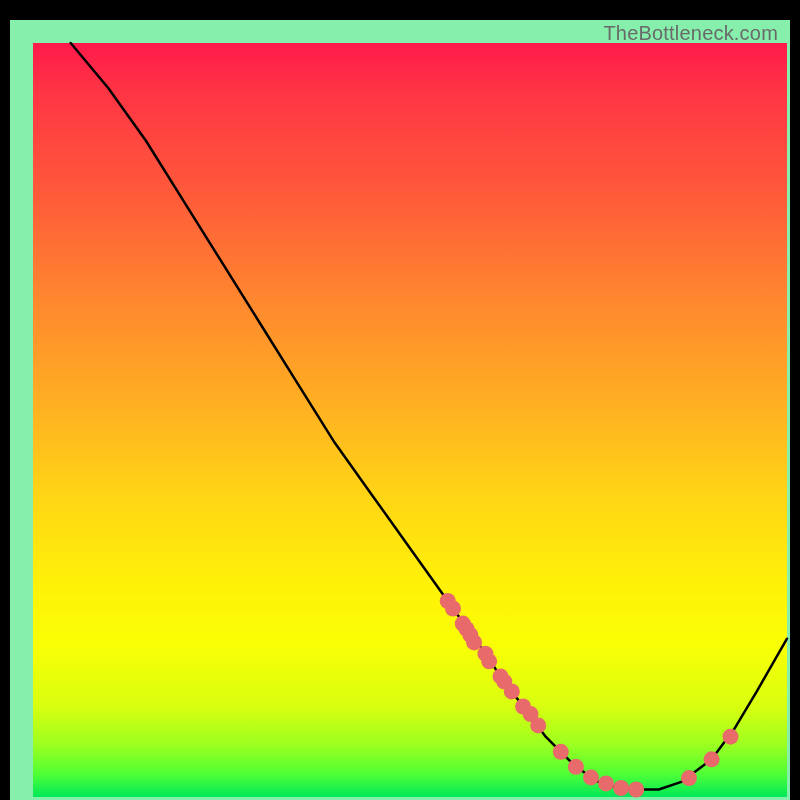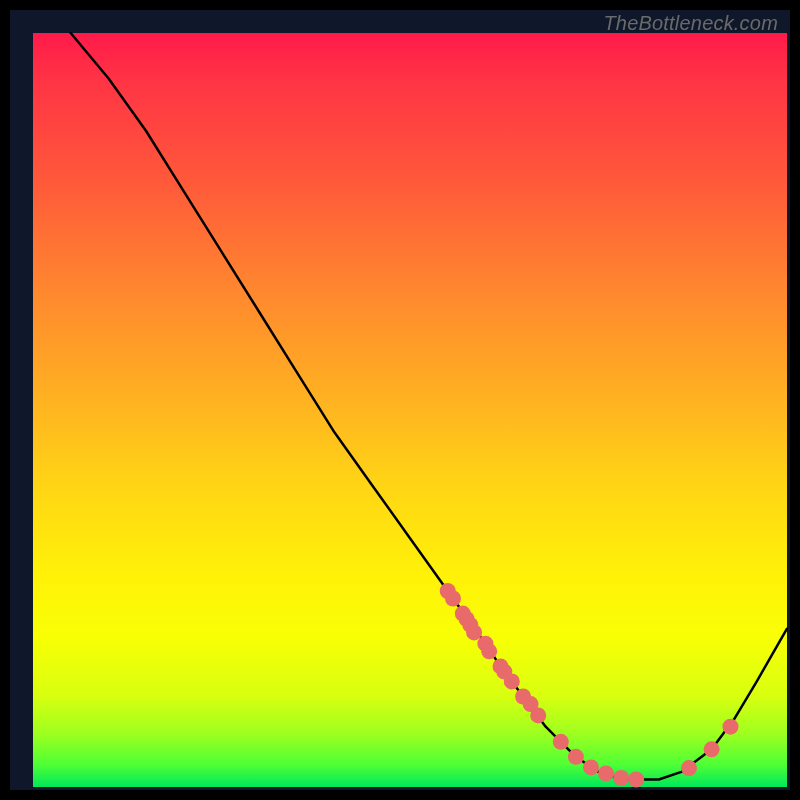--- a/index.html
+++ b/index.html
@@ -7,25 +7,24 @@
     padding: 0;
     width: 800px;
     height: 800px;
     background: #000;
     overflow: hidden;
     font-family: Arial, Helvetica, sans-serif;
   }
   .frame {
     position: absolute;
     left: 10px;
-    top: 10px;
+    top: 20px;
     width: 780px;
     height: 780px;
-    background: #0f172a;
-    font-style: italic;
+    background: #86efac;
   }
   .plot-area {
     position: absolute;
     left: 23px;
     top: 23px;
     width: 754px;
     height: 754px;
     
     background: linear-gradient(
       to bottom,

